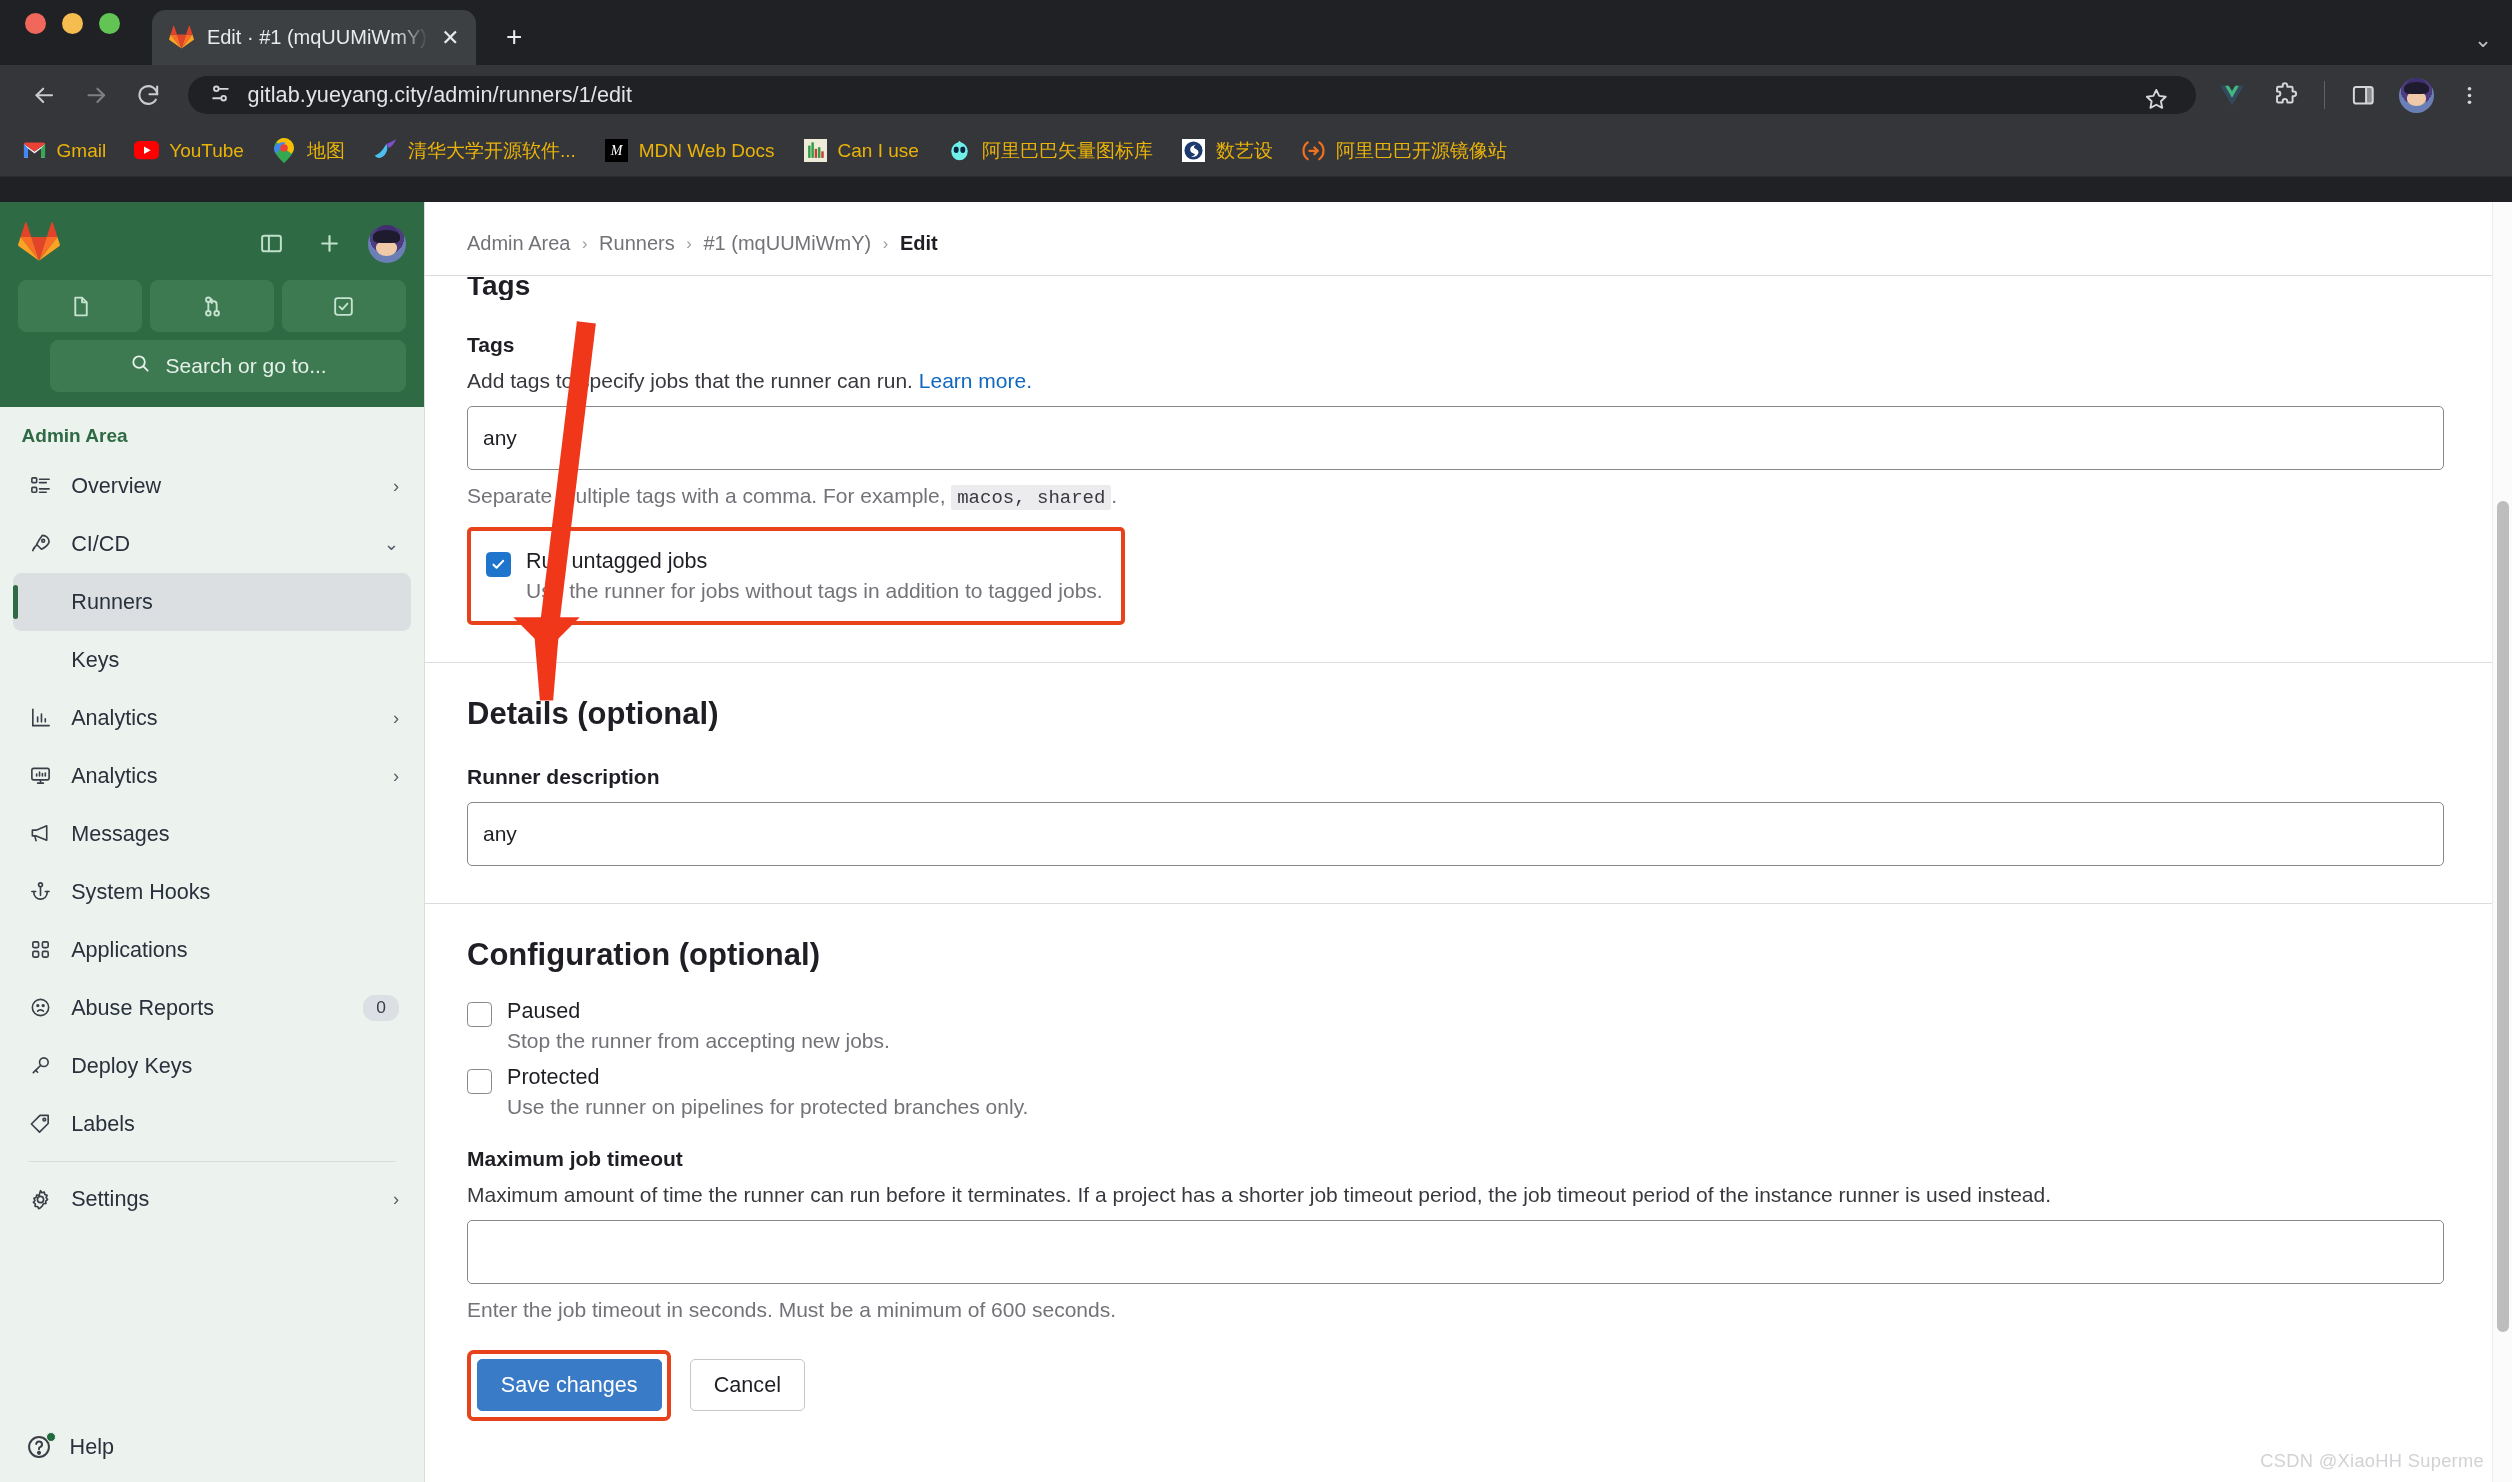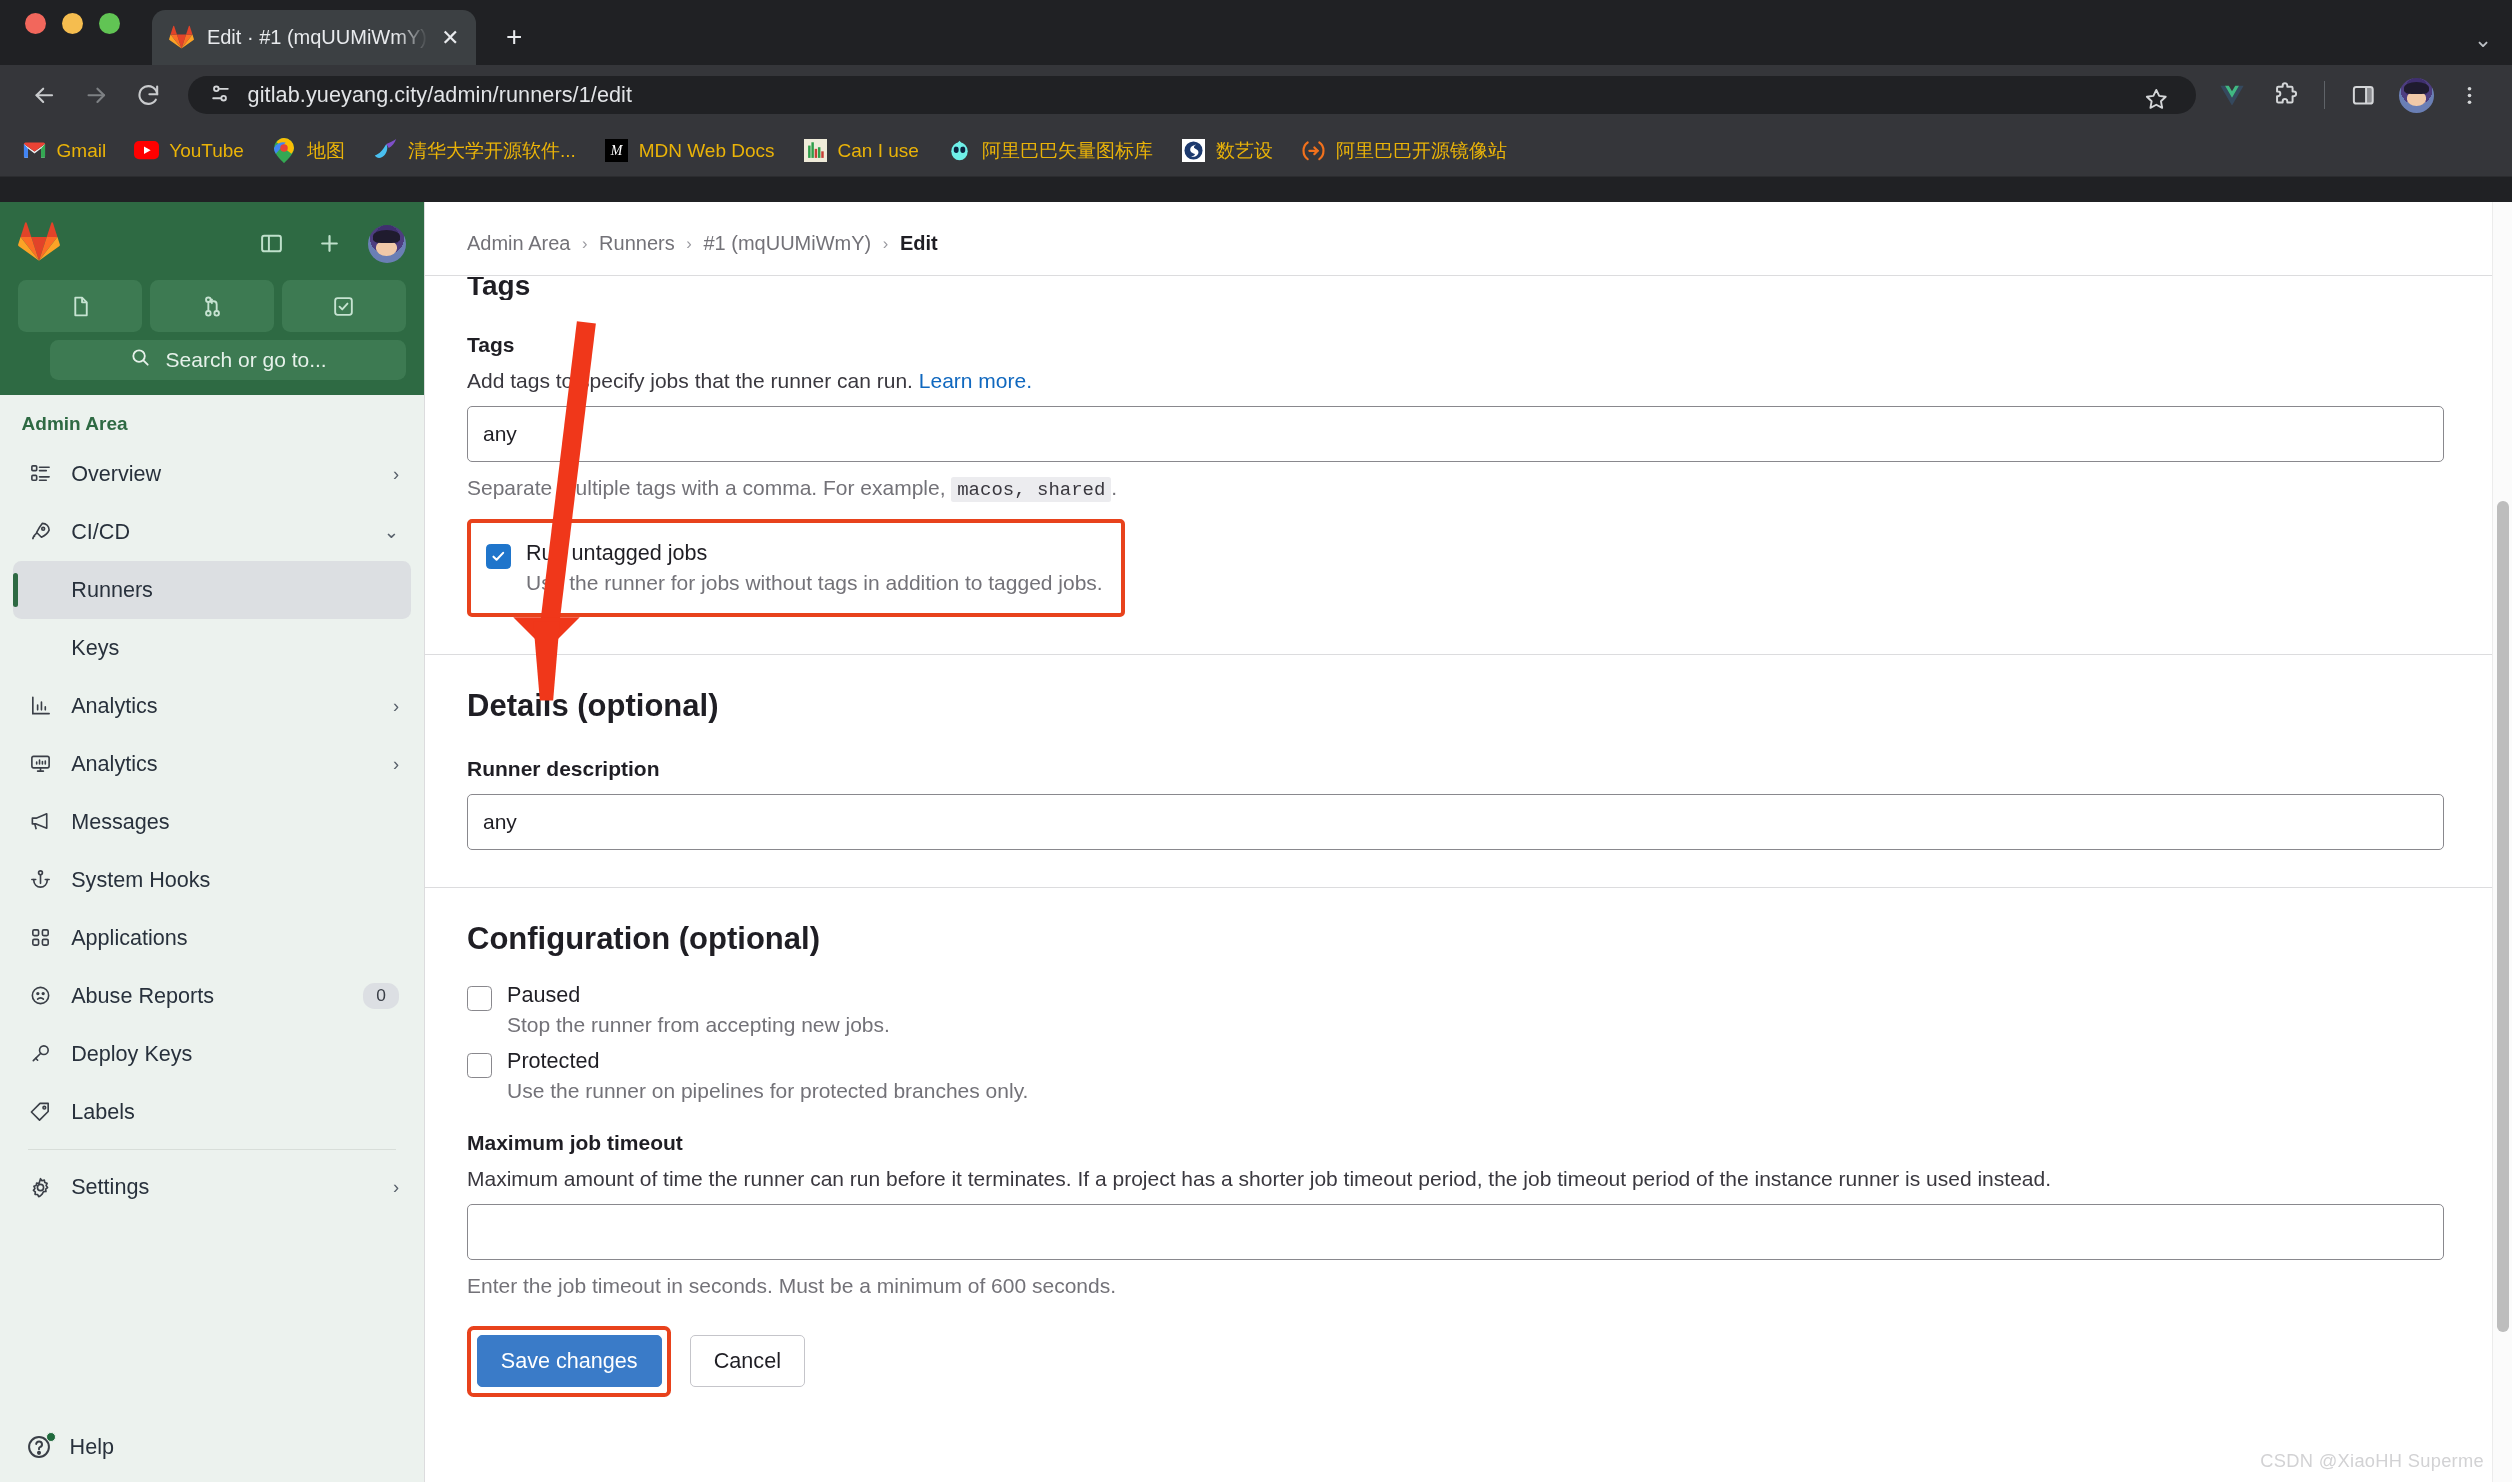--- a/index.html
+++ b/index.html
@@ -123,21 +123,21 @@
   .gl-avatar::before {
     content: ""; position: absolute; left: 14%; top: 14%; width: 72%; height: 34%;
     background: #1f1b2e; border-radius: 50% 50% 30% 30%; z-index: 2;
   }
   .gl-quick { display: flex; gap: 7.5px; margin-top: 6.6px; }
   .gl-quick-btn {
     flex: 1; height: 52px; background: #3d7a52; border-radius: 8.3px;
     display: flex; align-items: center; justify-content: center; color: #c6e3d1;
   }
   .gl-search {
-    margin-top: 7.5px; height: 40px; background: #3d7a52; border-radius: 8.3px;
+    margin-top: 7.5px; height: 52px; background: #3d7a52; border-radius: 8.3px;
     display: flex; align-items: center; justify-content: center; gap: 13.3px;
     color: #e6f1ea; font-size: 21px; margin-left: 32px;
   }
 
   .gl-section-title {
     padding: 18.3px 21.6px 10px; font-size: 19px; font-weight: bold; color: #2e6a43;
   }
   .gl-nav { padding: 0 13.3px; flex: 1; overflow: hidden; }
   .gl-item {
     display: flex; align-items: center; height: 58px; padding: 0 11.6px 0 13.3px;
@@ -185,21 +185,21 @@
 
   .field-label { font-size: 21px; font-weight: bold; color: #1f1e24; margin-top: 33px; }
   .field-desc { font-size: 21px; color: #3a383f; margin-top: 11.6px; }
   .field-desc.muted { color: #737278; }
   .link { color: #1068bf; text-decoration: none; }
   code.inline {
     font-family: "Liberation Mono", monospace; font-size: 19px;
     background: #ececef; padding: 1.7px 5.8px; border-radius: 2.5px; color: #3a383f;
   }
   .text-input {
-    margin-top: 13.3px; height: 56px; width: 1977px; border: 0.8px solid #89888d;
+    margin-top: 13.3px; height: 64px; width: 1977px; border: 0.8px solid #89888d;
     border-radius: 5px; display: flex; align-items: center; padding: 0 15px;
     font-size: 21px; color: #1f1e24; background: #fff;
   }
   .text-input.empty { color: #737278; }
 
   .checkrow { display: flex; gap: 15px; align-items: flex-start; }
   .cbox {
     width: 25px; height: 25px; flex: 0 0 25px; border-radius: 4.2px;
     border: 0.8px solid #89888d; background: #fff; margin-top: 4.2px;
     display: flex; align-items: center; justify-content: center;

